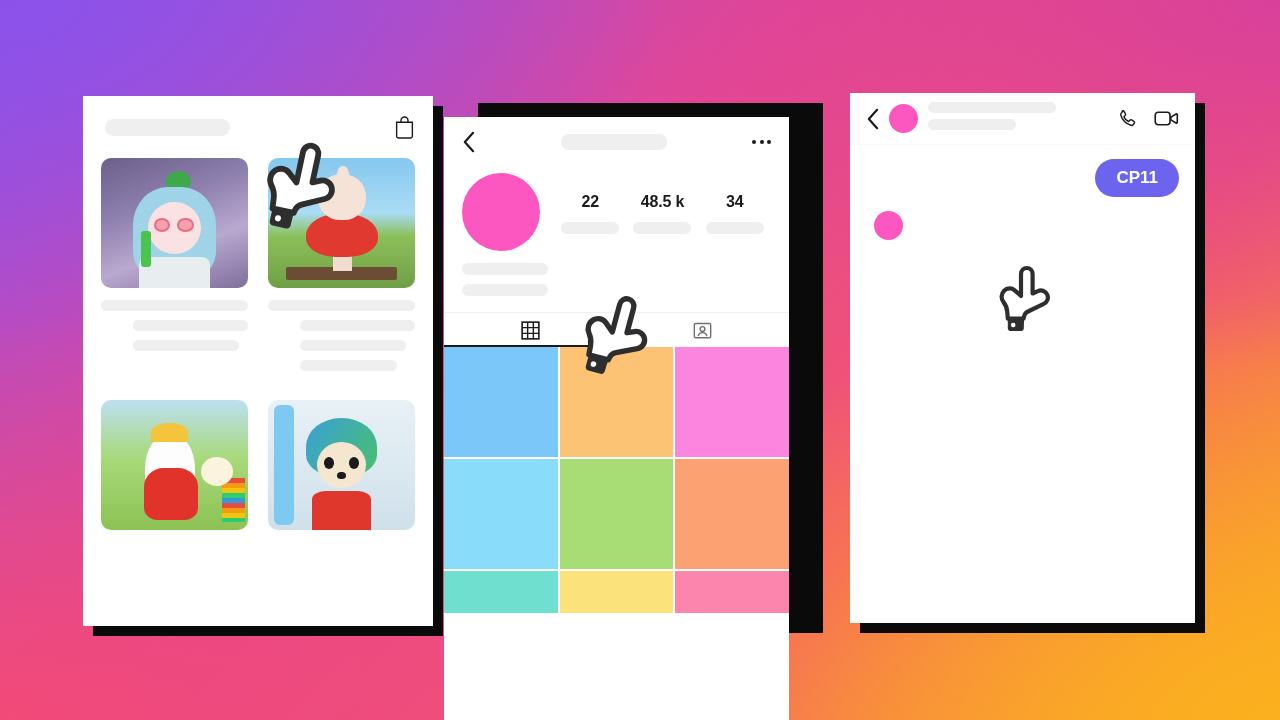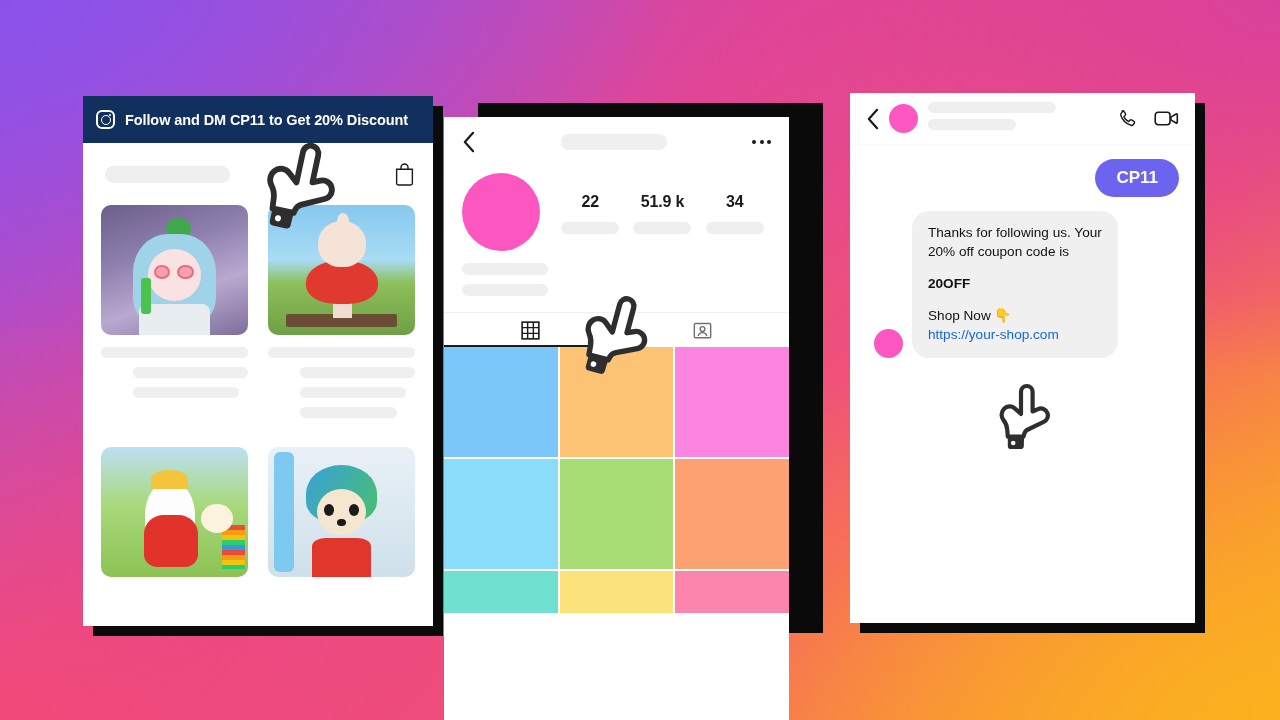--- a/index.html
+++ b/index.html
@@ -240,24 +240,20 @@
 <body>
 
 <div class="stage">
 
   <div class="shadow" id="shadow1"></div>
   <div class="shadow" id="shadow2"></div>
   <div class="shadow" id="shadow3"></div>
 
   <div class="phone" id="panel1">
 
-    <div class="promo-bar">
-      <span class="ig-mark"></span>
-      <span class="promo-text">Follow and DM CP11 to Get 20% Discount</span>
-    </div>
 
     <div class="feed-top">
       <div class="feed-logo-sk"></div>
       <svg class="bag-icon" viewBox="0 0 24 26" fill="none">
         <path d="M3 7h18v16a2 2 0 0 1-2 2H5a2 2 0 0 1-2-2V7z" stroke="#1b1b1b" stroke-width="1.6"></path>
         <path d="M8 7V5a4 4 0 0 1 8 0v2" stroke="#1b1b1b" stroke-width="1.6"></path>
       </svg>
     </div>
 
     <div class="feed-body">
@@ -343,21 +339,21 @@
     </div>
 
     <div class="p-head">
       <div class="avatar-lg"></div>
       <div class="stats">
         <div class="stat">
           <div class="num">22</div>
           <div class="lbl"></div>
         </div>
         <div class="stat">
-          <div class="num">51.9 k</div>
+          <div class="num">48.5 k</div>
           <div class="lbl"></div>
         </div>
         <div class="stat">
           <div class="num">34</div>
           <div class="lbl"></div>
         </div>
       </div>
     </div>
 
     <div class="bio">
@@ -418,27 +414,20 @@
     </div>
 
     <div class="chat-area">
 
       <div class="bubble-out">
         <span>CP11</span>
       </div>
 
       <div class="in-row">
         <div class="avatar-sm"></div>
-        <div class="bubble-in">
-          <div>Thanks for following us. Your</div>
-          <div>20% off coupon code is</div>
-          <div class="code">20OFF</div>
-          <div class="shop">Shop Now 👇</div>
-          <a href="#">https://your-shop.com</a>
-        </div>
       </div>
 
       <div class="hand-free">
         <svg width="62" height="70" viewBox="0 0 62 70">
           <path d="M25 10c0-3.4 2.6-6 5.8-6s5.8 2.6 5.8 6v19.5l5.4-2.4c3.6-1.6 7.8 0 9.3 3.6 1.5 3.5-.1 7.6-3.6 9.2L32 47.5c-2 .9-3.4 2.7-3.9 4.8l-.5 2.3H11.8l-.6-7.3c-.3-3.4-1.6-6.6-3.7-9.2-2.7-3.4-2.5-8.3.6-11.4 2.9-2.9 7.5-3 10.6-.3l6.3 5.5V10z" fill="#fff" stroke="#2e2e2e" stroke-width="4.2" stroke-linejoin="round"></path>
           <path d="M11.8 54.6h16.3l-.3 9.6c0 1.6-1.3 2.9-2.9 2.9H14.7c-1.6 0-2.9-1.3-2.9-2.9v-9.6z" fill="#2e2e2e"></path>
           <circle cx="17.2" cy="61" r="2.3" fill="#fff"></circle>
         </svg>
       </div>
 

